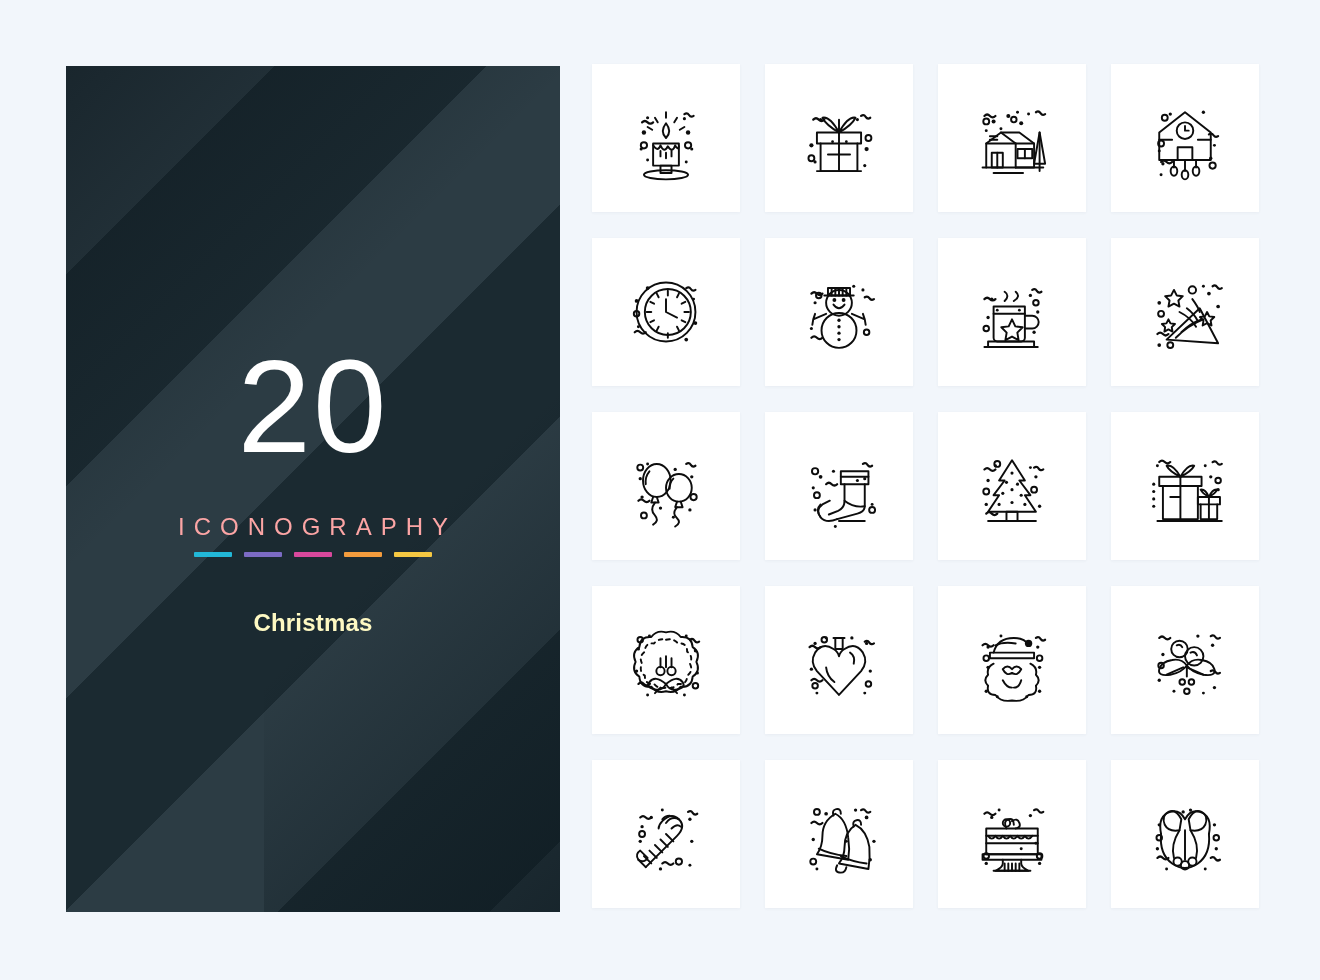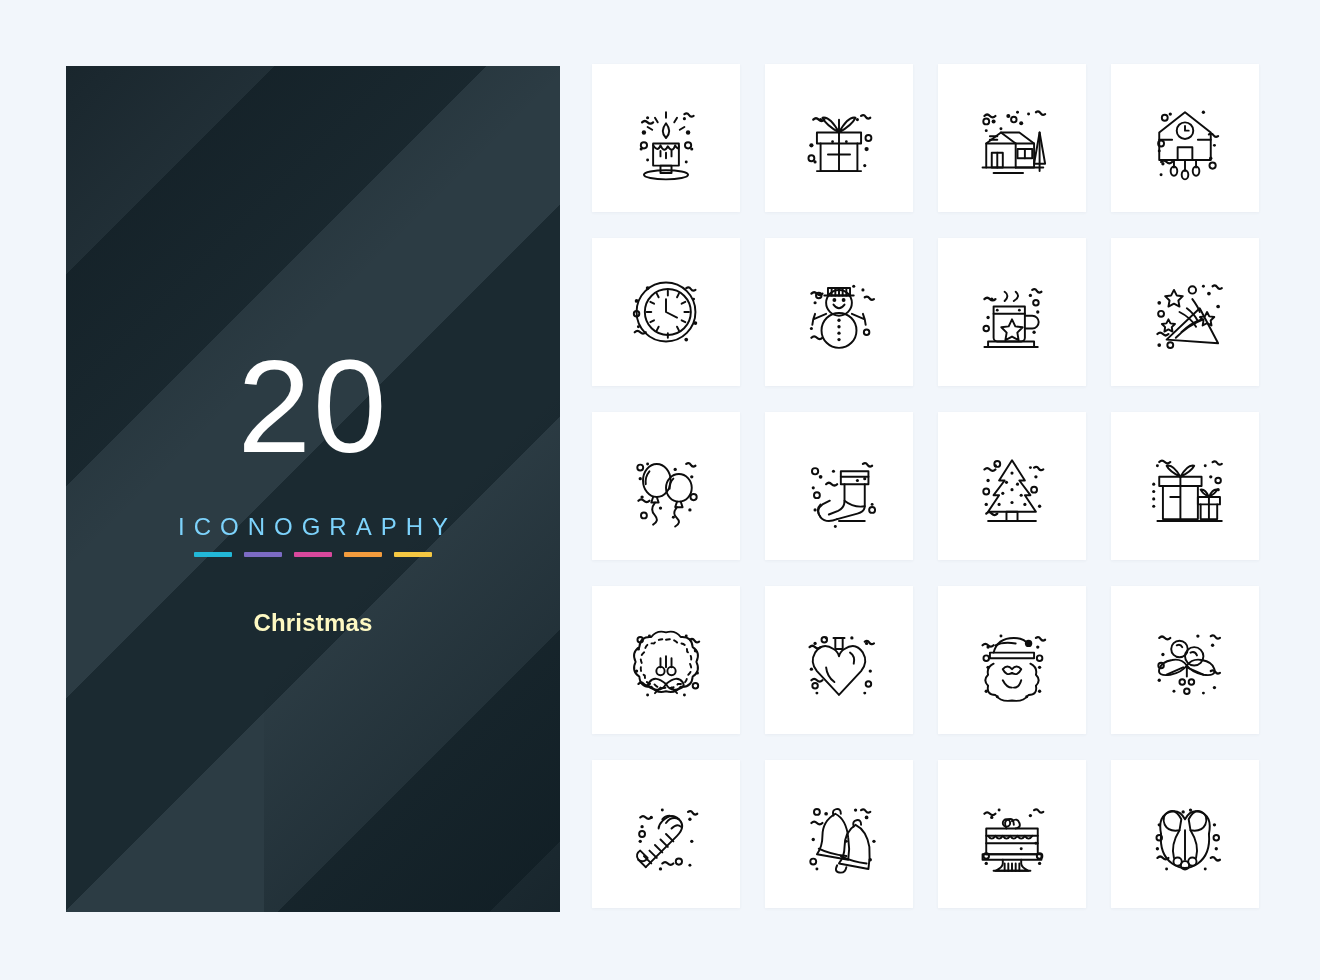--- a/index.html
+++ b/index.html
@@ -78,21 +78,21 @@
     font-weight: 300;
     color: #ffffff;
     line-height: 1;
     letter-spacing: 2px;
     margin-bottom: 40px;
     font-family: "Liberation Sans", sans-serif;
   }
   .hero-sub {
     font-size: 24px;
     font-weight: 400;
-    color: #7dd3fc;
+    color: #fca5a5;
     letter-spacing: 9px;
     margin-bottom: 11px;
     padding-left: 9px;
   }
   .hero-bars {
     display: flex;
     gap: 12px;
     margin-bottom: 52px;
   }
   .hero-bar {

